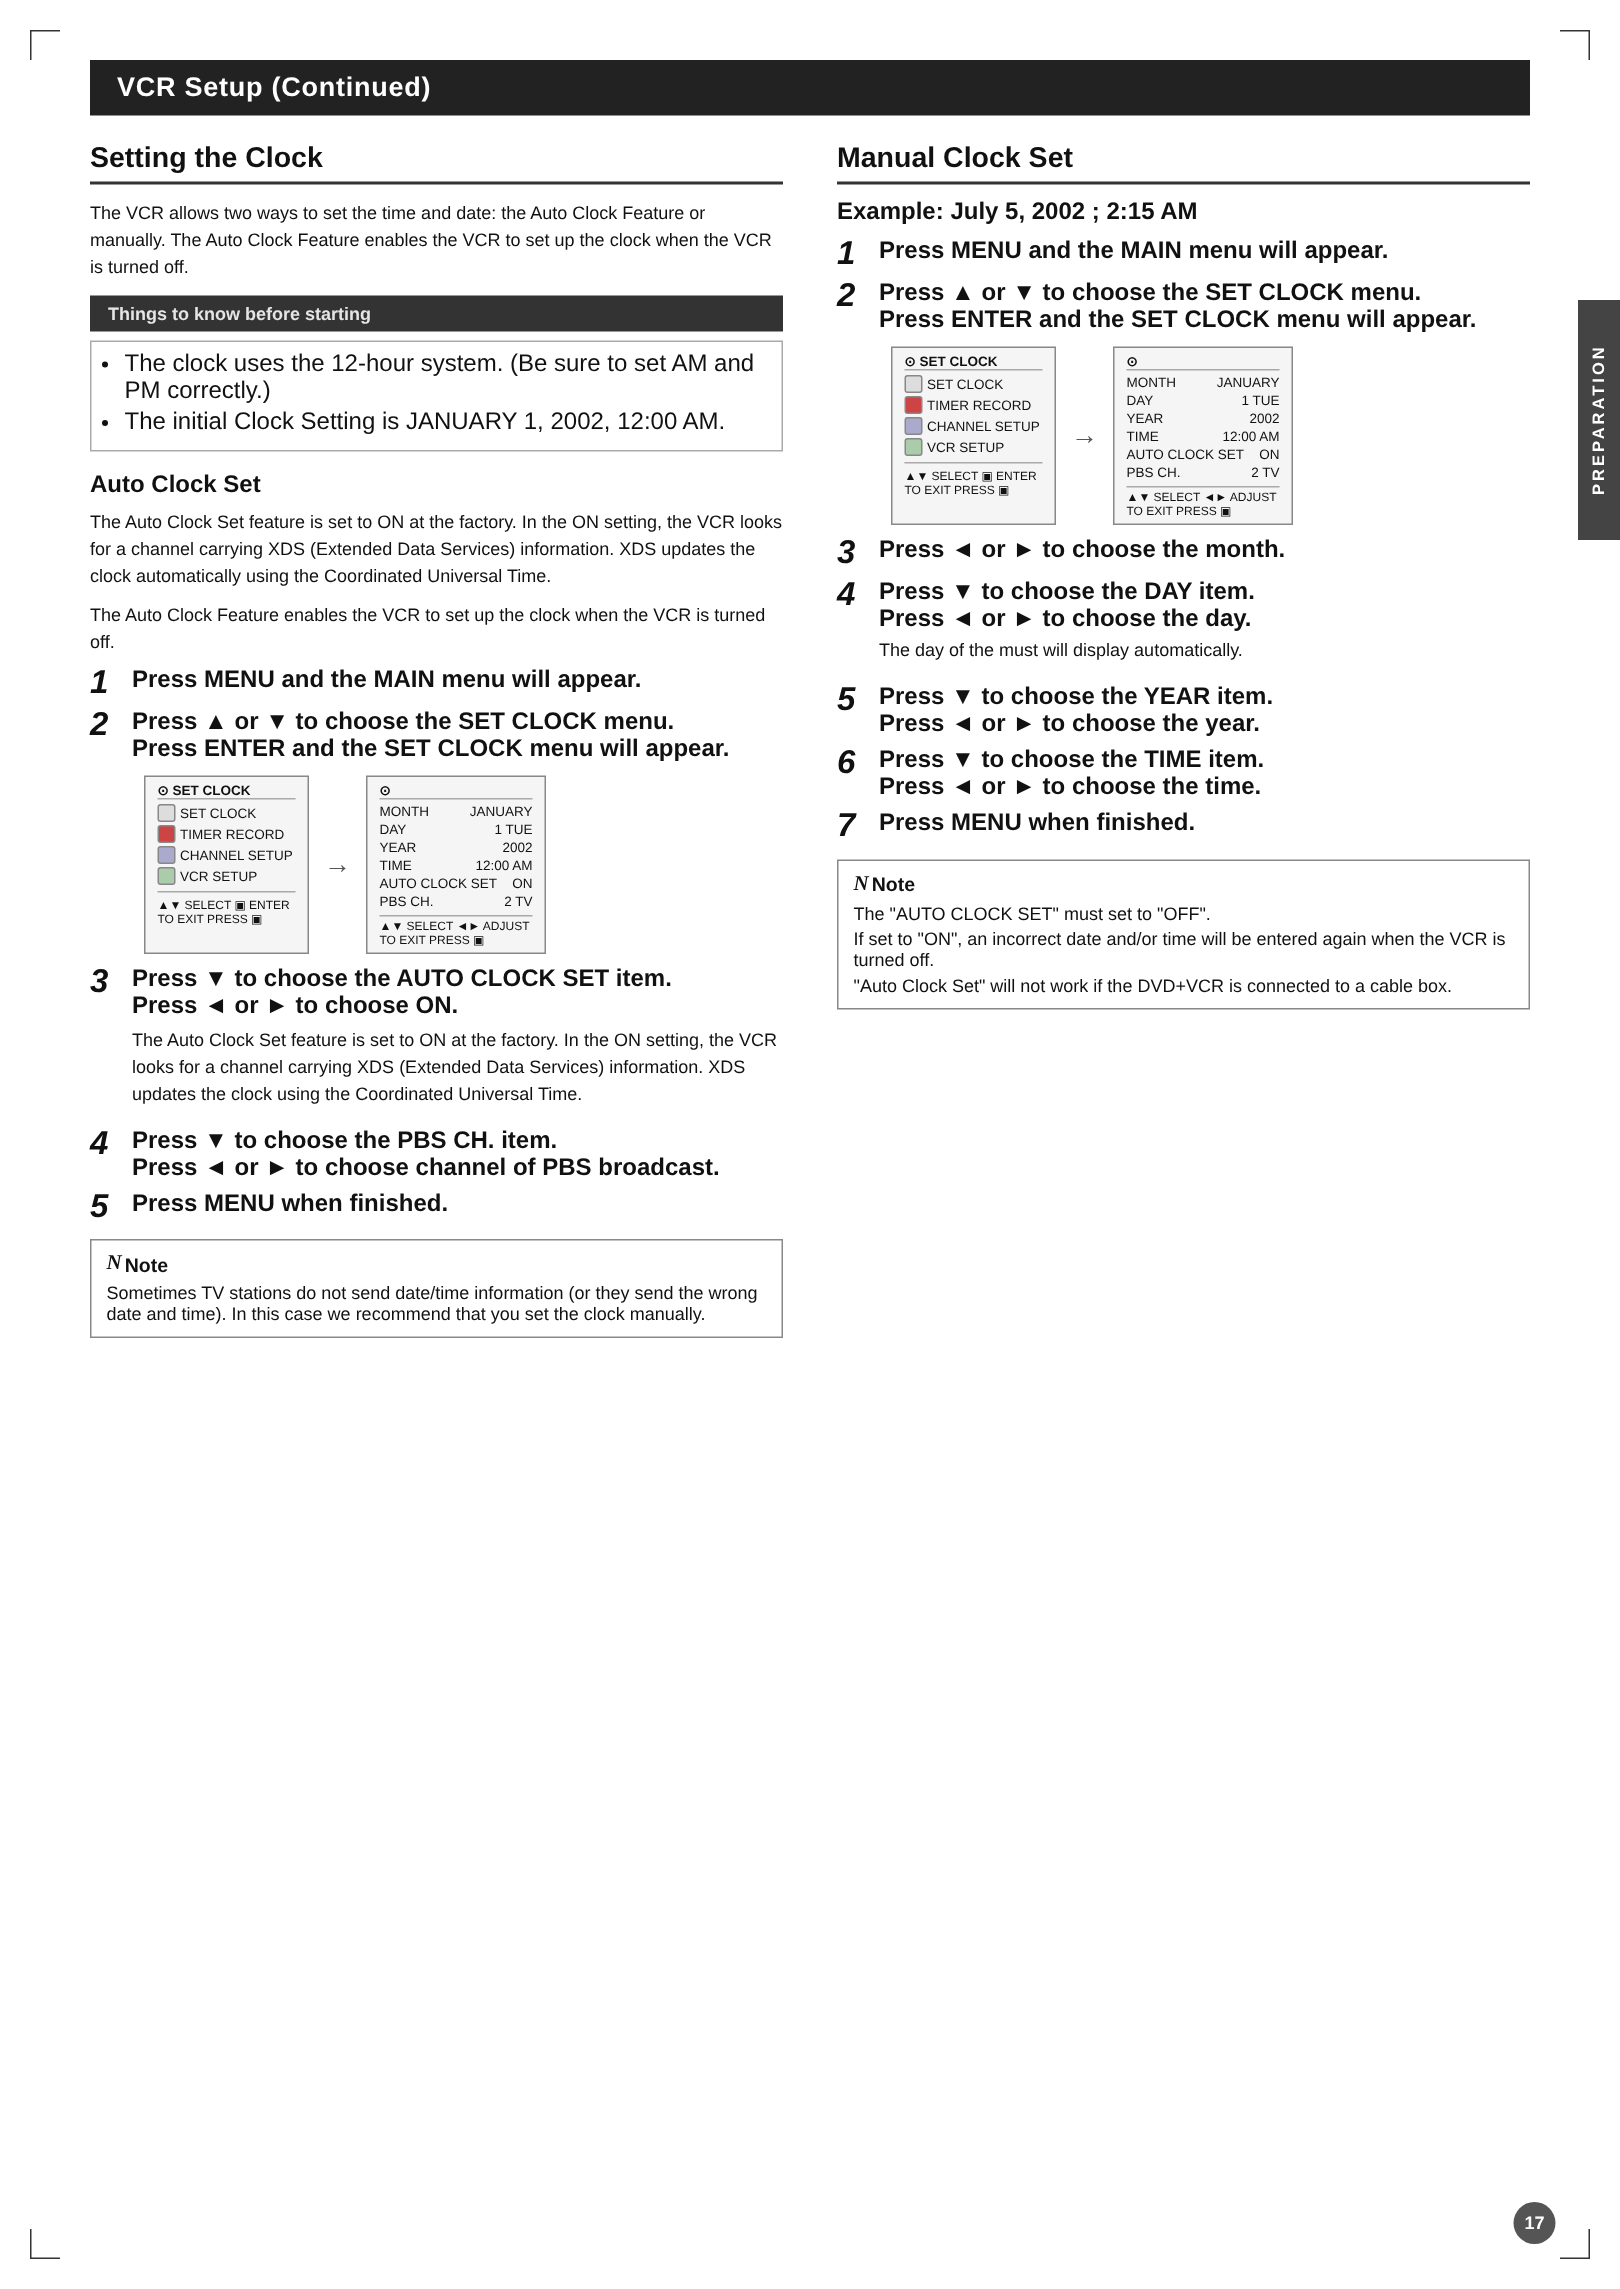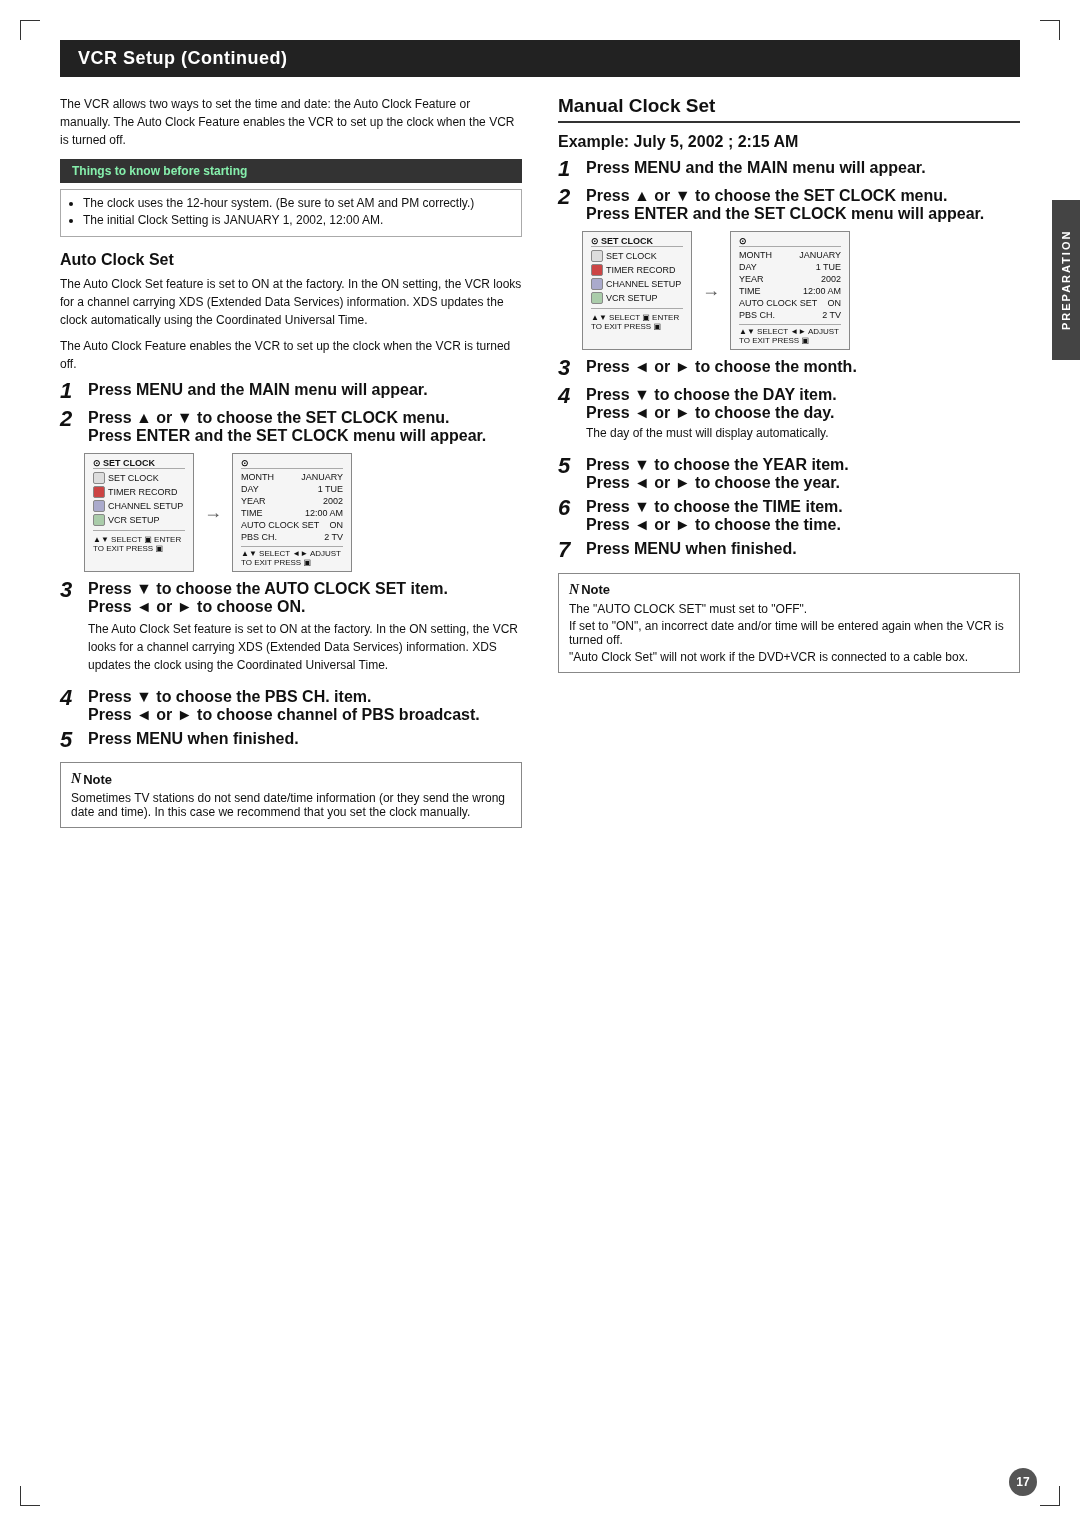--- a/index.html
+++ b/index.html
@@ -83,31 +83,31 @@
       font-size: 19px;
       font-weight: bold;
       margin-bottom: 10px;
       border-bottom: 2px solid #333;
       padding-bottom: 4px;
     }
 
     
     .things-box {
       background: #333;
-      color: #86efac;
+      color: #e5e5e5;
       font-size: 12px;
       font-weight: bold;
       padding: 5px 12px;
       margin: 10px 0 6px 0;
     }
     .things-list {
       border: 1px solid #aaa;
       padding: 6px 12px 6px 22px;
       margin-bottom: 10px;
-      font-size: 12px;
+      font-size: 16px;
     }
     .things-list li {
       margin-bottom: 3px;
       list-style-type: disc;
     }
 
     
     .body-text {
       font-size: 12px;
       line-height: 1.5;
@@ -142,21 +142,21 @@
     }
     .step-content .bold-line {
       font-weight: bold;
       font-size: 16px;
     }
 
     
     .menu-img-container {
       display: flex;
       gap: 10px;
-      margin: 8px 0 8px 24px;
+      margin: 8px 0 8px 36px;
     }
     .menu-box {
       border: 1px solid #888;
       background: #f5f5f5;
       padding: 4px 8px;
       font-size: 9px;
       min-width: 110px;
     }
     .menu-box .menu-title {
       font-weight: bold;
@@ -276,20 +276,21 @@
   <div class="header-bar">
     <span>VCR Setup (Continued)</span>
   </div>
 
   <div class="sidebar-tab">PREPARATION</div>
 
   <div class="two-col">
 
     <div class="left-col">
 
+      <div class="section-title">Setting the Clock</div>
 
       <p class="body-text">The VCR allows two ways to set the time and date: the Auto Clock Feature or manually. The Auto Clock Feature enables the VCR to set up the clock when the VCR is turned off.</p>
 
       <div class="things-box">Things to know before starting</div>
       <ul class="things-list">
         <li><span>The clock uses the 12-hour system. (Be sure to set AM and PM correctly.)</span></li>
         <li><span>The initial Clock Setting is JANUARY 1, 2002, 12:00 AM.</span></li>
       </ul>
 
       <div class="sub-title">Auto Clock Set</div>

